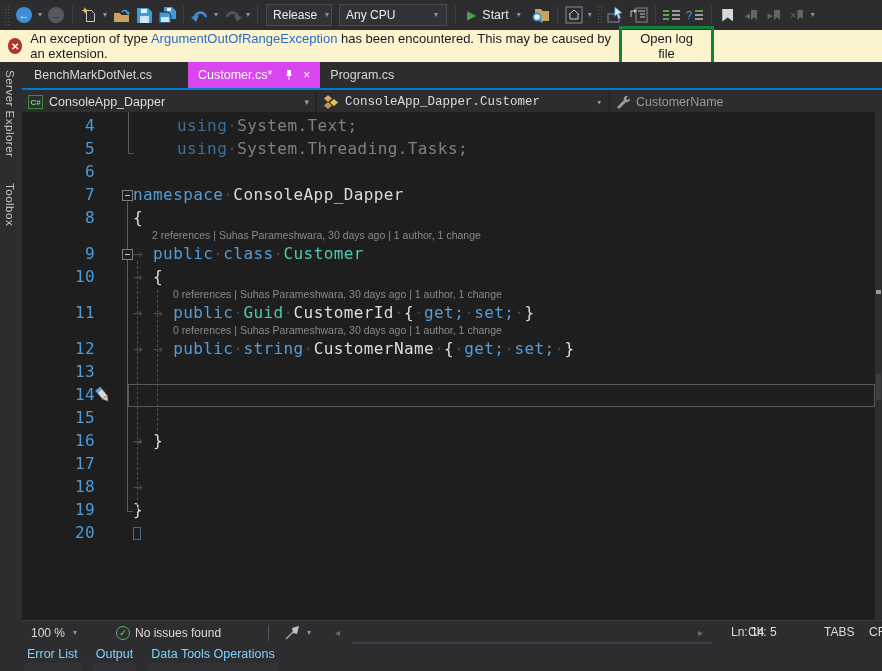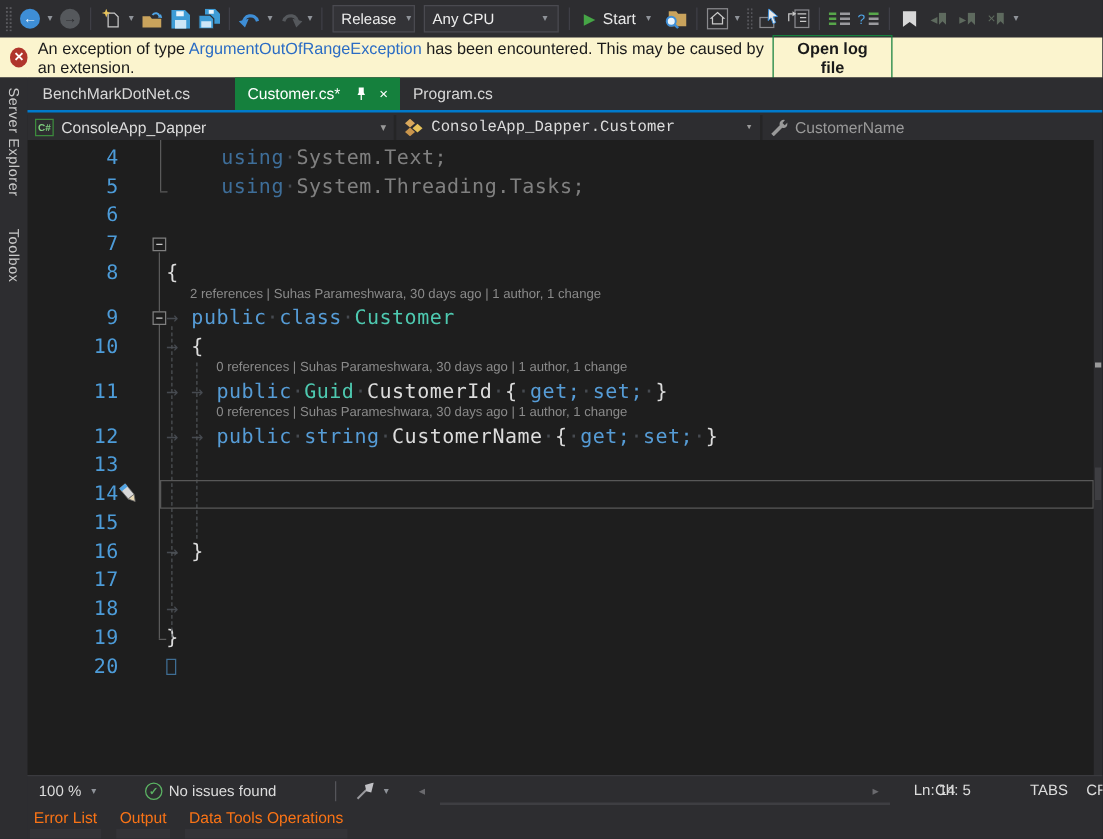--- a/index.html
+++ b/index.html
@@ -41,38 +41,38 @@
     clip-path:polygon(0 0,100% 0,100% 100%,50% 70%,0 100%); }
 
   
   .notif { position:absolute; left:0; top:30px; width:882px; height:32px;
            background:#FBF4CE; display:flex; align-items:center;
            padding:0 8px; font-size:13px; color:#1A1A1A; }
   .notif-err { width:16px; height:16px; border-radius:50%; background:#B0352C;
                color:#fff; font-size:10px; font-weight:bold; display:flex;
                align-items:center; justify-content:center; margin-right:8px; }
   .notif-link { color:#2B6CC4; }
-  .notif-btn { margin-left:auto; margin-right:160px; border:1px solid #15803d;
+  .notif-btn { margin-left:auto; margin-right:160px; border:3px solid #15803d;
                padding:2px 12px; font-size:13px; color:#1A1A1A;
-               background:transparent; font-family:inherit;font-weight:bold; }
+               background:transparent; font-family:inherit; }
 
   
   .left-strip { position:absolute; left:0; top:62px; width:22px; height:609px;
                 background:#2D2D30; color:#C8C8C8; font-size:11.5px; }
   .vtab { writing-mode:vertical-rl; display:block; margin:8px 0 0 4px;
           letter-spacing:.5px; }
   .vtab.second { margin-top:26px; }
 
   
   .tabs-row { position:absolute; left:22px; top:62px; width:860px; height:28px;
               display:flex; align-items:flex-end; background:#2D2D30;
               border-bottom:2px solid #007ACC; padding-left:2px; }
   .doc-tab { height:26px; display:flex; align-items:center; padding:0 10px;
              font-size:12.5px; color:#D7D7D7; }
-  .doc-tab.active { background:#15803d; color:#FFFFFF;justify-content:flex-end; }
+  .doc-tab.active { background:#d946ef; color:#FFFFFF;justify-content:flex-end; }
   .doc-tab.t0 { min-width:164px; }
   .doc-tab.t2 { min-width:72px; }
   .tab-close { font-size:12px; margin-left:9px; color:#FFFFFF; }
   .tab-pin { margin-left:12px; display:flex; }
 
   
   .navbar { position:absolute; left:22px; top:92px; width:860px; height:20px;
             display:flex; background:#252526; gap:2px; }
   .nav-sec { background:#2D2D30; height:20px; display:flex; align-items:center;
              padding:0 6px; gap:6px; font-size:12.5px; color:#DCDCDC; }
@@ -139,21 +139,21 @@
   .sc-arrow { color:#6A6A6E; font-size:10px; position:absolute; top:6px; }
   .hthumb { position:absolute; left:330px; top:21px; width:360px; height:2px;
             background:#3E3E42; }
   .es-lbl { position:absolute; top:4px; }
 
   
   .panel-tabs { position:absolute; left:22px; top:644px; width:860px;
                 height:27px; display:flex; gap:12px; padding-left:2px;
                 background:#2D2D30; }
   .ptab { display:flex; flex-direction:column; justify-content:flex-start; }
-  .ptab .plabel { color:#f97316; font-size:12.5px; padding:3px 3px 2px; }
+  .ptab .plabel { color:#7dd3fc; font-size:12.5px; padding:3px 3px 2px; }
   .ptab .pbase { height:8px; background:#333337; }
 
   svg { display:block; }
 </style>
 </head>
 <body>
 
 <div id="app">
 
   <div class="toolbar">
@@ -363,20 +363,21 @@
           <div class="code-text"><span class="seg-kd">using</span><span class="seg-ws">·</span><span class="seg-idd">System.Threading.Tasks;</span></div>
         </div>
         <div class="row r-code">
           <div class="gutter">6</div>
           <div class="fold-margin"></div>
           <div class="code-text"></div>
         </div>
         <div class="row r-code">
           <div class="gutter">7</div>
           <div class="fold-margin"></div>
+          <div class="code-text"><span class="seg-kw">namespace</span><span class="seg-ws">·</span><span class="seg-id">ConsoleApp_Dapper</span></div>
         </div>
         <div class="row r-code">
           <div class="gutter">8</div>
           <div class="fold-margin"></div>
           <div class="code-text"><span class="seg-pn">{</span></div>
         </div>
         <div class="row r-lens">
           <div class="gutter"></div>
           <div class="fold-margin"></div>
           <div class="code-text" style="padding-left: 19px;">2 references | Suhas Parameshwara, 30 days ago | 1 author, 1 change</div>

